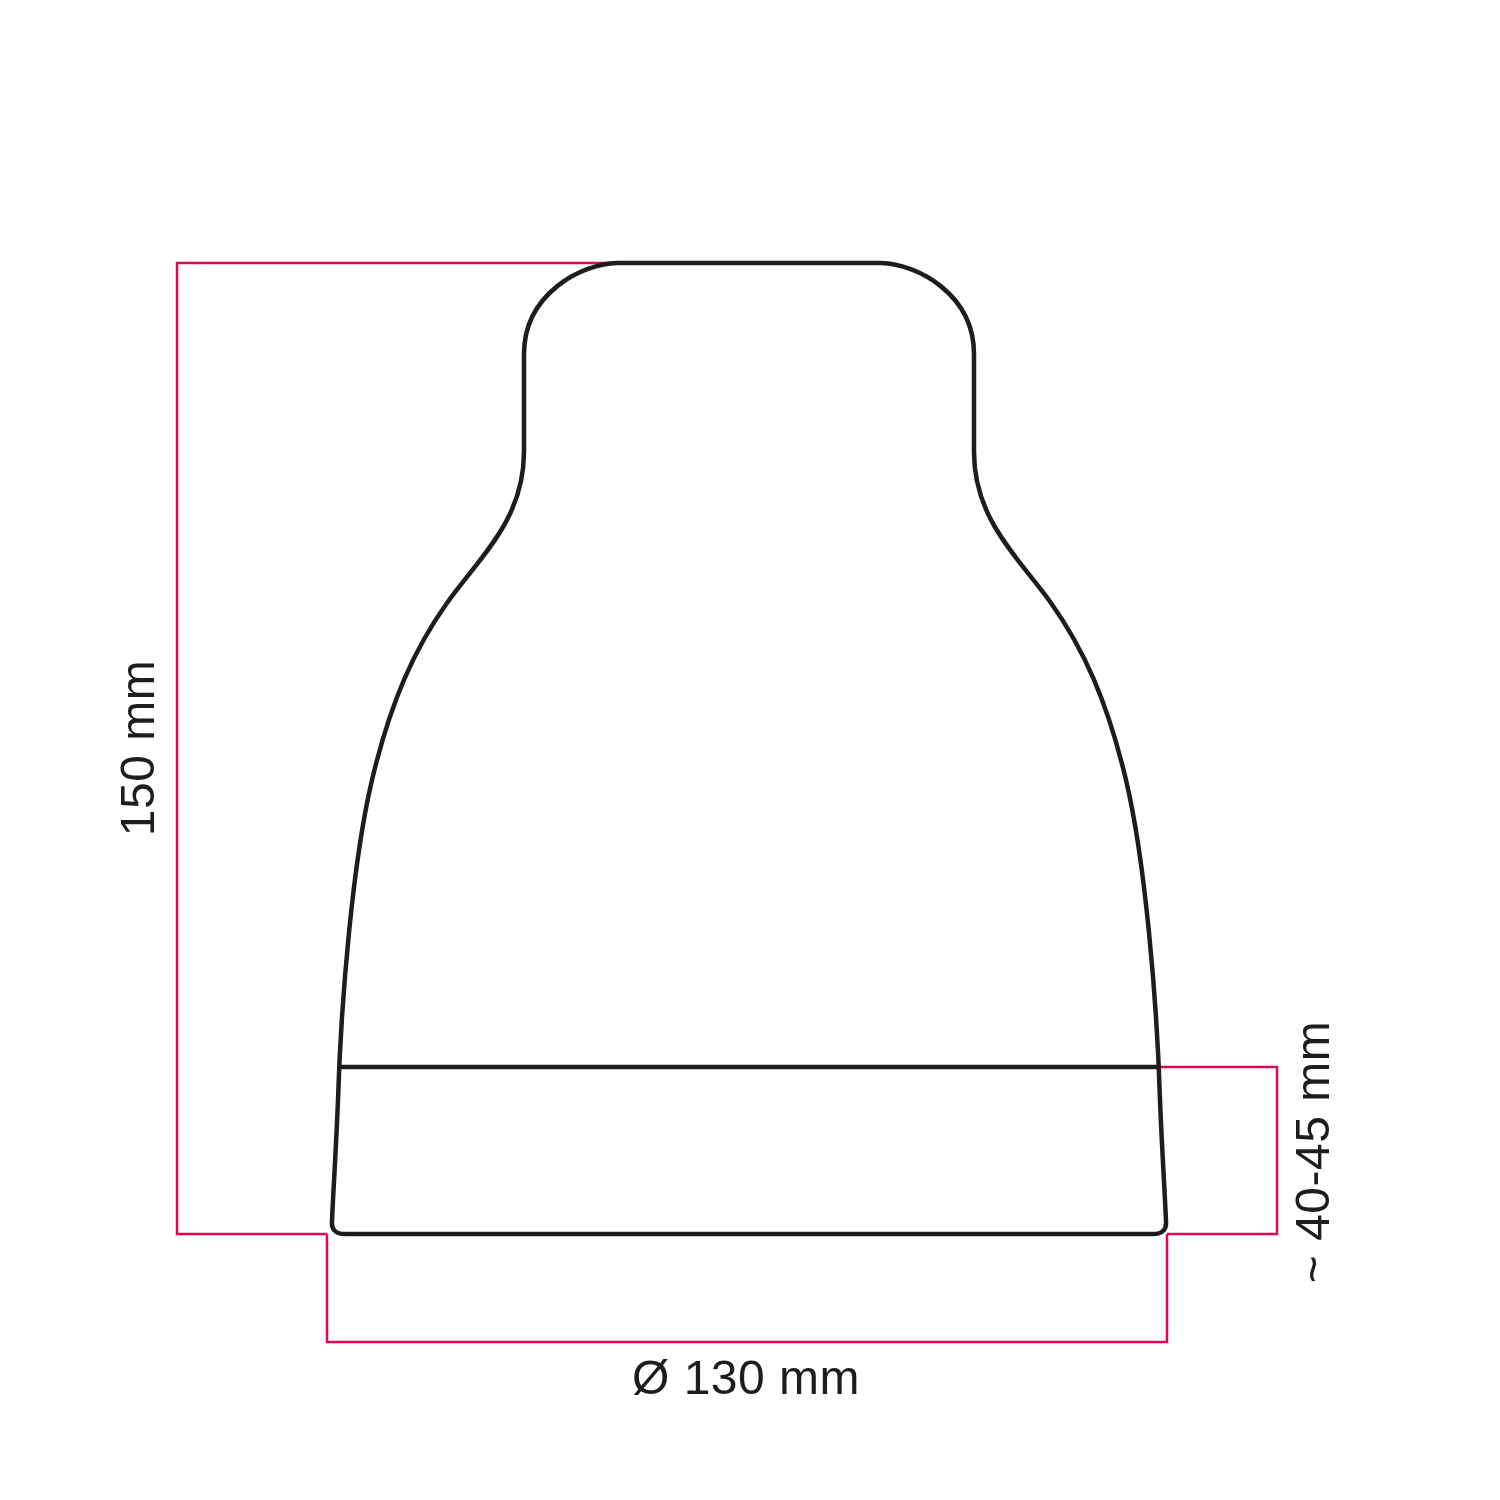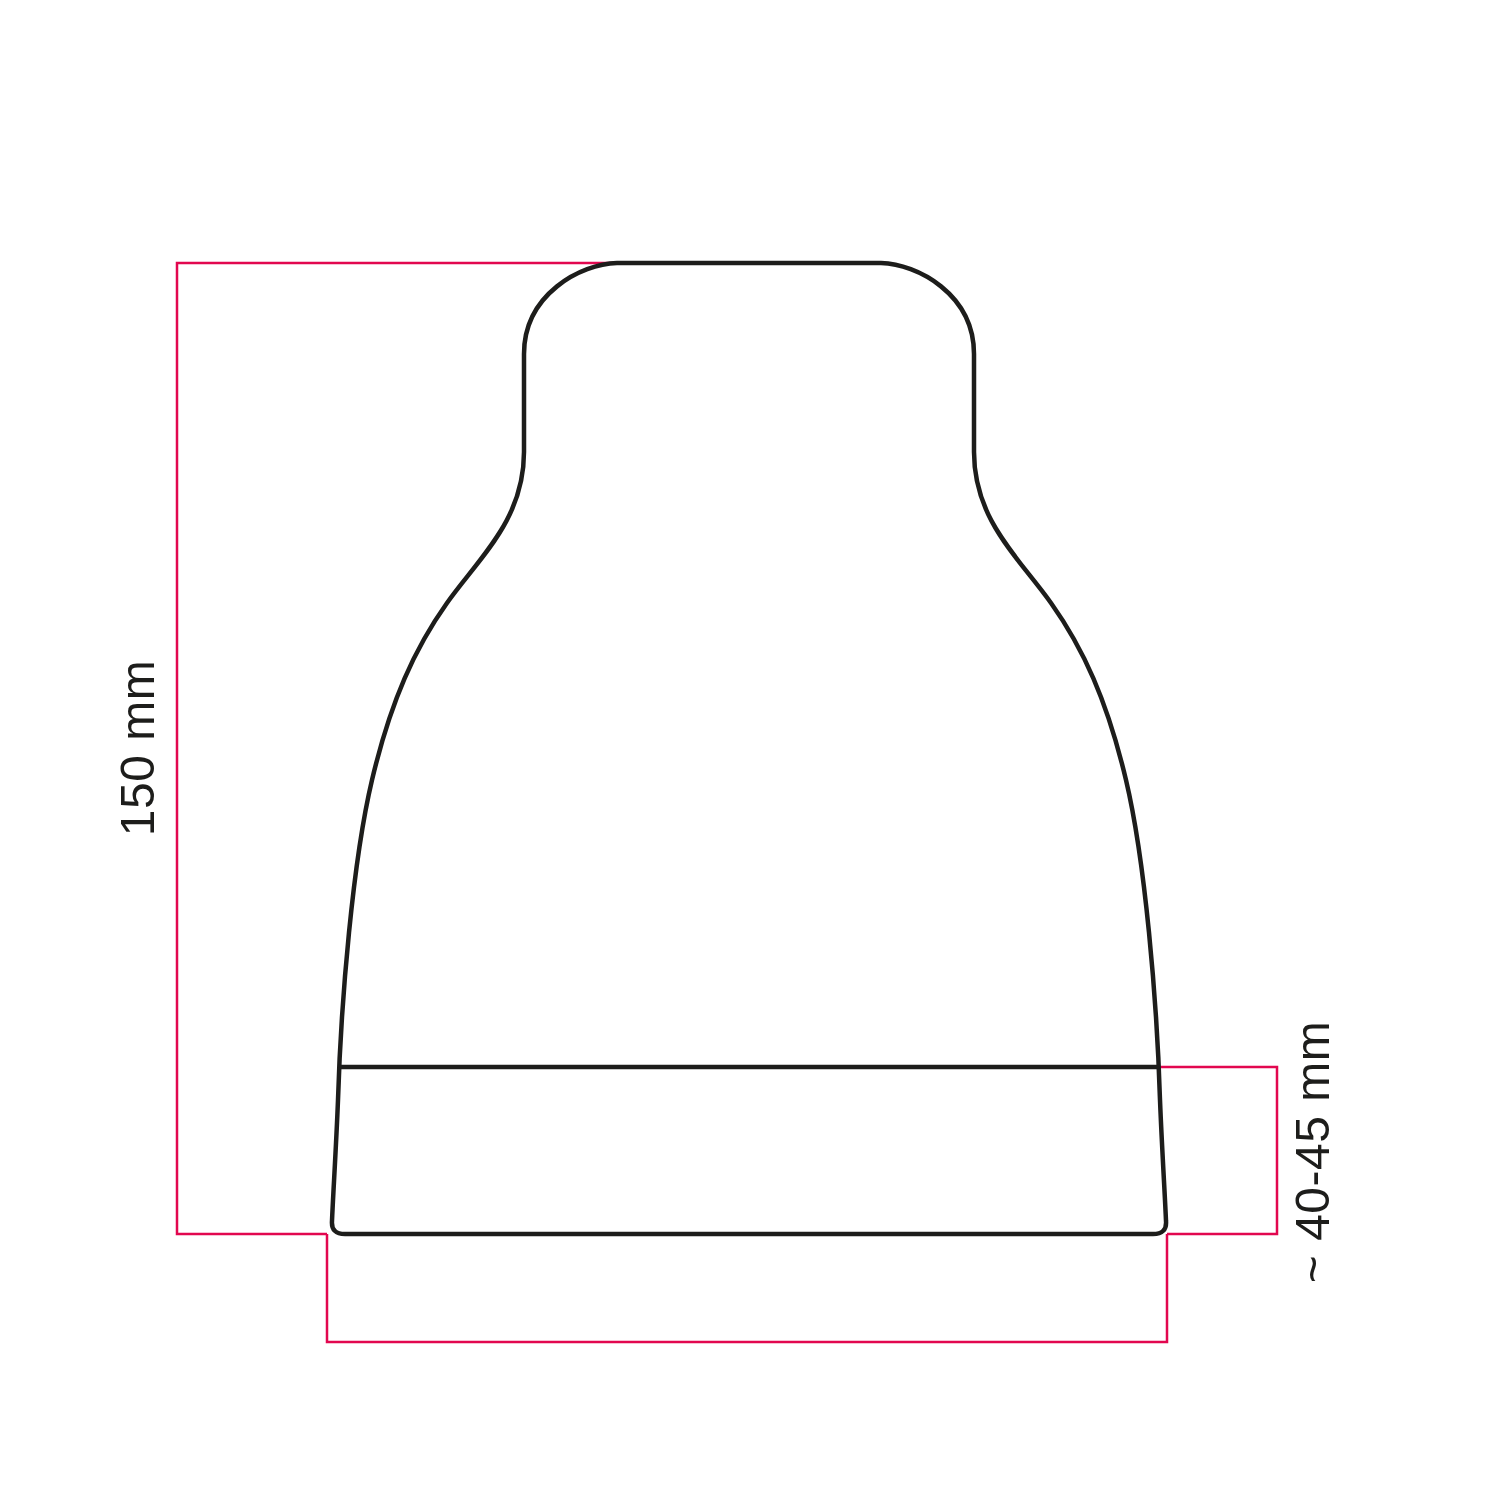--- a/index.html
+++ b/index.html
@@ -76,14 +76,15 @@
              C 524 294, 581 264, 617 263
              Z" stroke="#1d1d1b"></path>
 
     <line class="outline-path" x1="338" y1="1067" x2="1160" y2="1067" stroke="#1d1d1b"></line>
   </svg>
 
   <div class="dim-label rotated" style="left:138px; top:748px;">150 mm</div>
 
   <div class="dim-label rotated" style="left:1313px; top:1152px;">~ 40-45 mm</div>
 
+  <div class="dim-label" style="left:746px; top:1378px;">Ø 130 mm</div>
 
 </div>
 
 </body></html>

